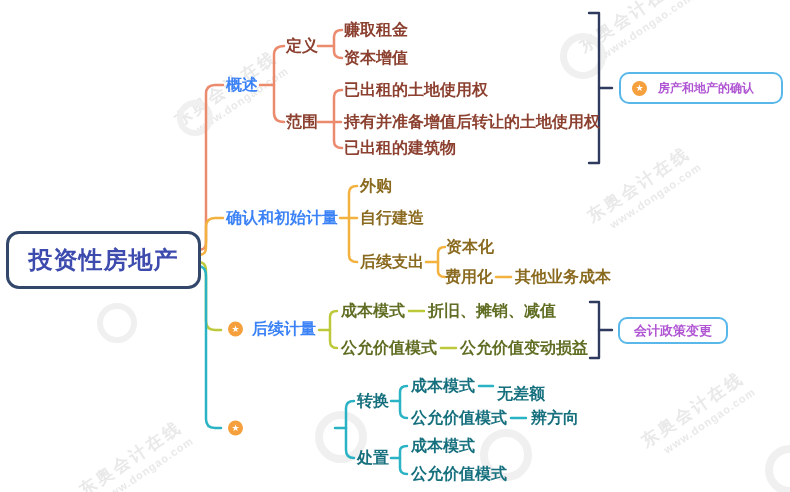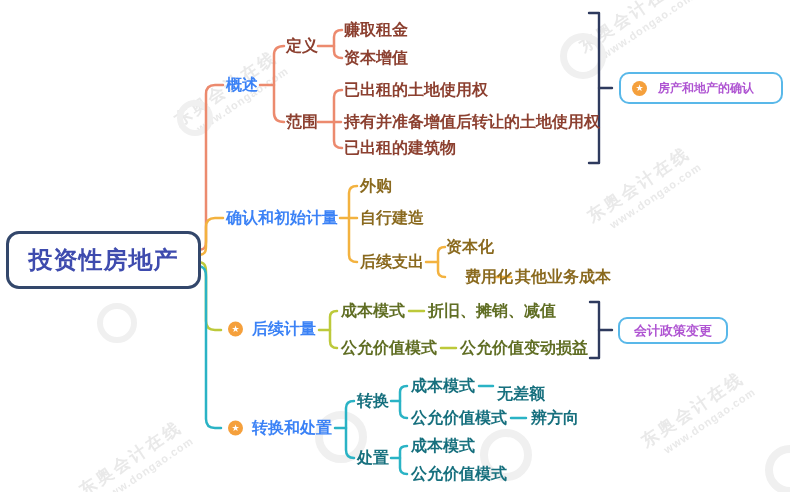--- a/index.html
+++ b/index.html
@@ -141,39 +141,38 @@
   <div class="note note-1">
     <span class="star">★</span>
     <span class="n-text">房产和地产的确认</span>
   </div>
 
   <span class="t c-label" style="left:226px;top:218px;">确认和初始计量</span>
   <span class="t c-b2" style="left:360px;top:186px;">外购</span>
   <span class="t c-b2" style="left:360px;top:218px;">自行建造</span>
   <span class="t c-b2" style="left:360px;top:262px;">后续支出</span>
   <span class="t c-b2" style="left:446px;top:247px;">资本化</span>
-  <span class="t c-b2" style="left:445px;top:277px;margin-left:20px;">费用化</span>
+  <span class="t c-b2" style="left:445px;top:277px;">费用化</span>
   <span class="t c-b2" style="left:515px;top:277px;">其他业务成本</span>
 
   <div class="row" style="left:228px;top:329px;">
     <span class="star">★</span>
     <span class="t c-label" style="position:static;transform:none;">后续计量</span>
   </div>
   <span class="t c-b3" style="left:341px;top:311px;">成本模式</span>
   <span class="t c-b3" style="left:428px;top:311px;">折旧、摊销、减值</span>
   <span class="t c-b3" style="left:341px;top:348px;">公允价值模式</span>
   <span class="t c-b3" style="left:460px;top:348px;">公允价值变动损益</span>
 
   <div class="note note-2">
     <span class="n-text">会计政策变更</span>
   </div>
 
   <div class="row" style="left:228px;top:428px;">
     <span class="star">★</span>
-    <span class="t c-label" style="position:static;transform:none;">转换和处置</span>
   </div>
   <span class="t c-b4" style="left:357px;top:401px;">转换</span>
   <span class="t c-b4" style="left:411px;top:386px;">成本模式</span>
   <span class="t c-b4" style="left:497px;top:386px;margin-top:8px;">无差额</span>
   <span class="t c-b4" style="left:411px;top:418px;">公允价值模式</span>
   <span class="t c-b4" style="left:531px;top:418px;">辨方向</span>
   <span class="t c-b4" style="left:357px;top:458px;">处置</span>
   <span class="t c-b4" style="left:411px;top:446px;">成本模式</span>
   <span class="t c-b4" style="left:411px;top:474px;">公允价值模式</span>
 

